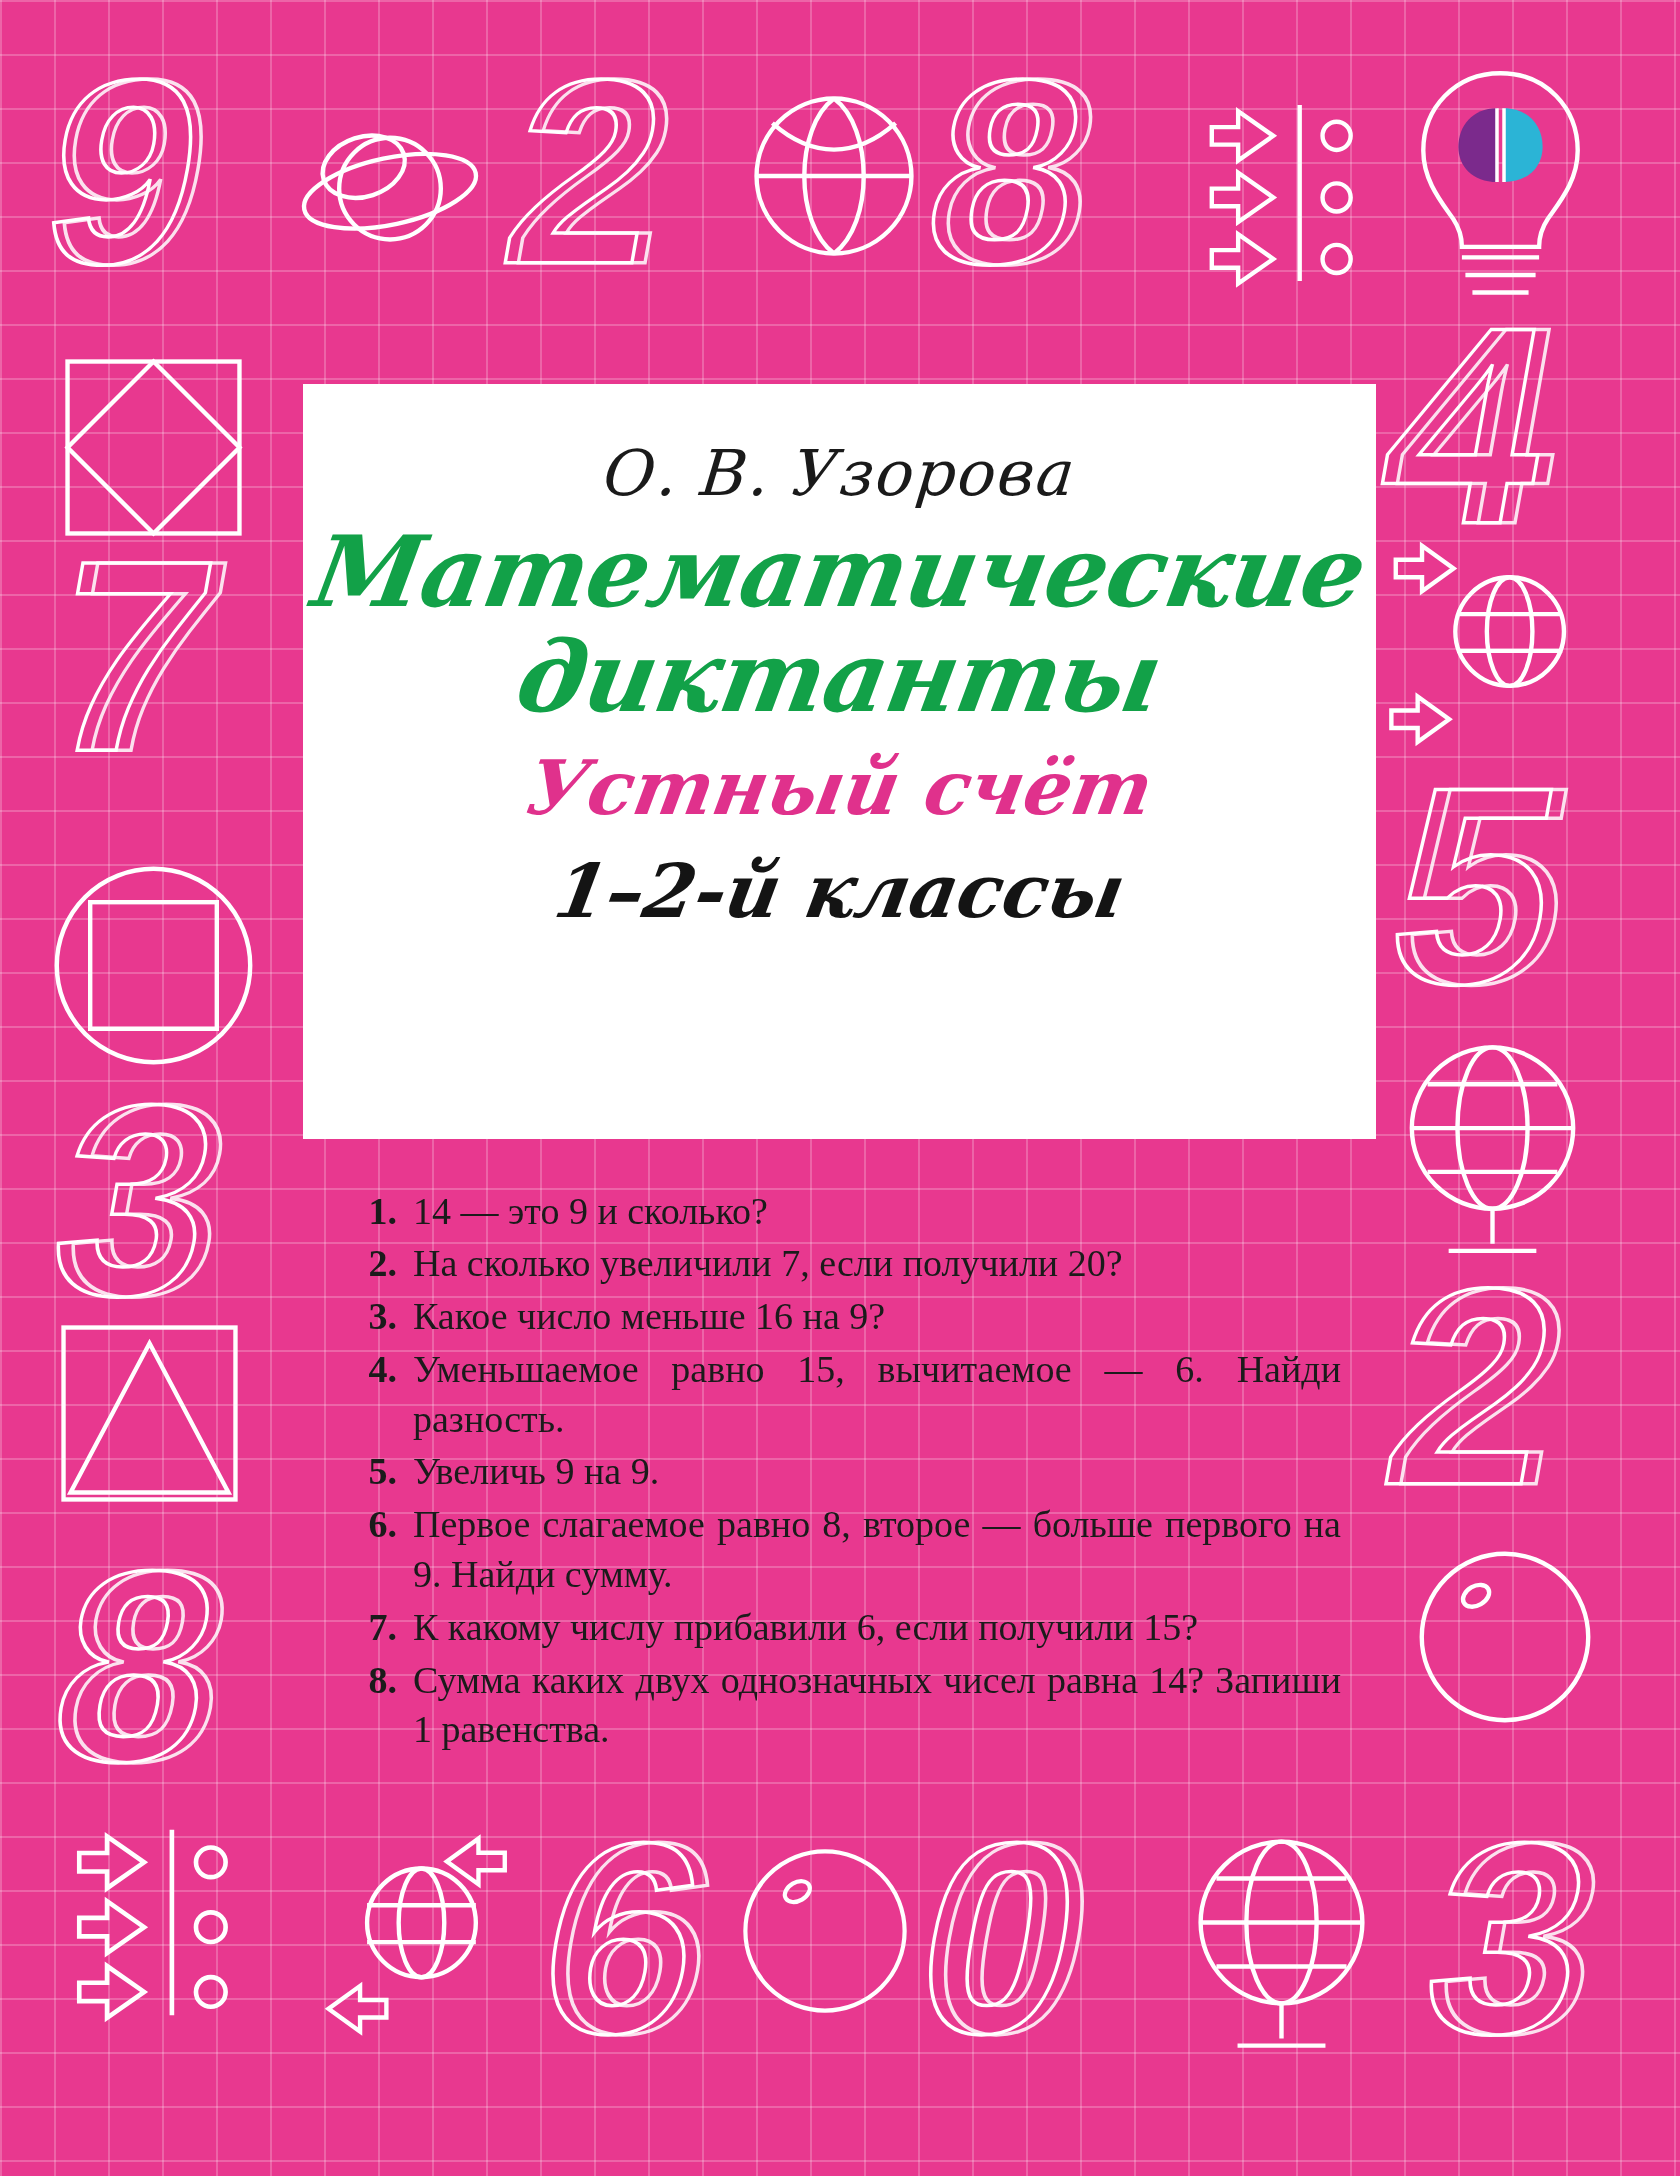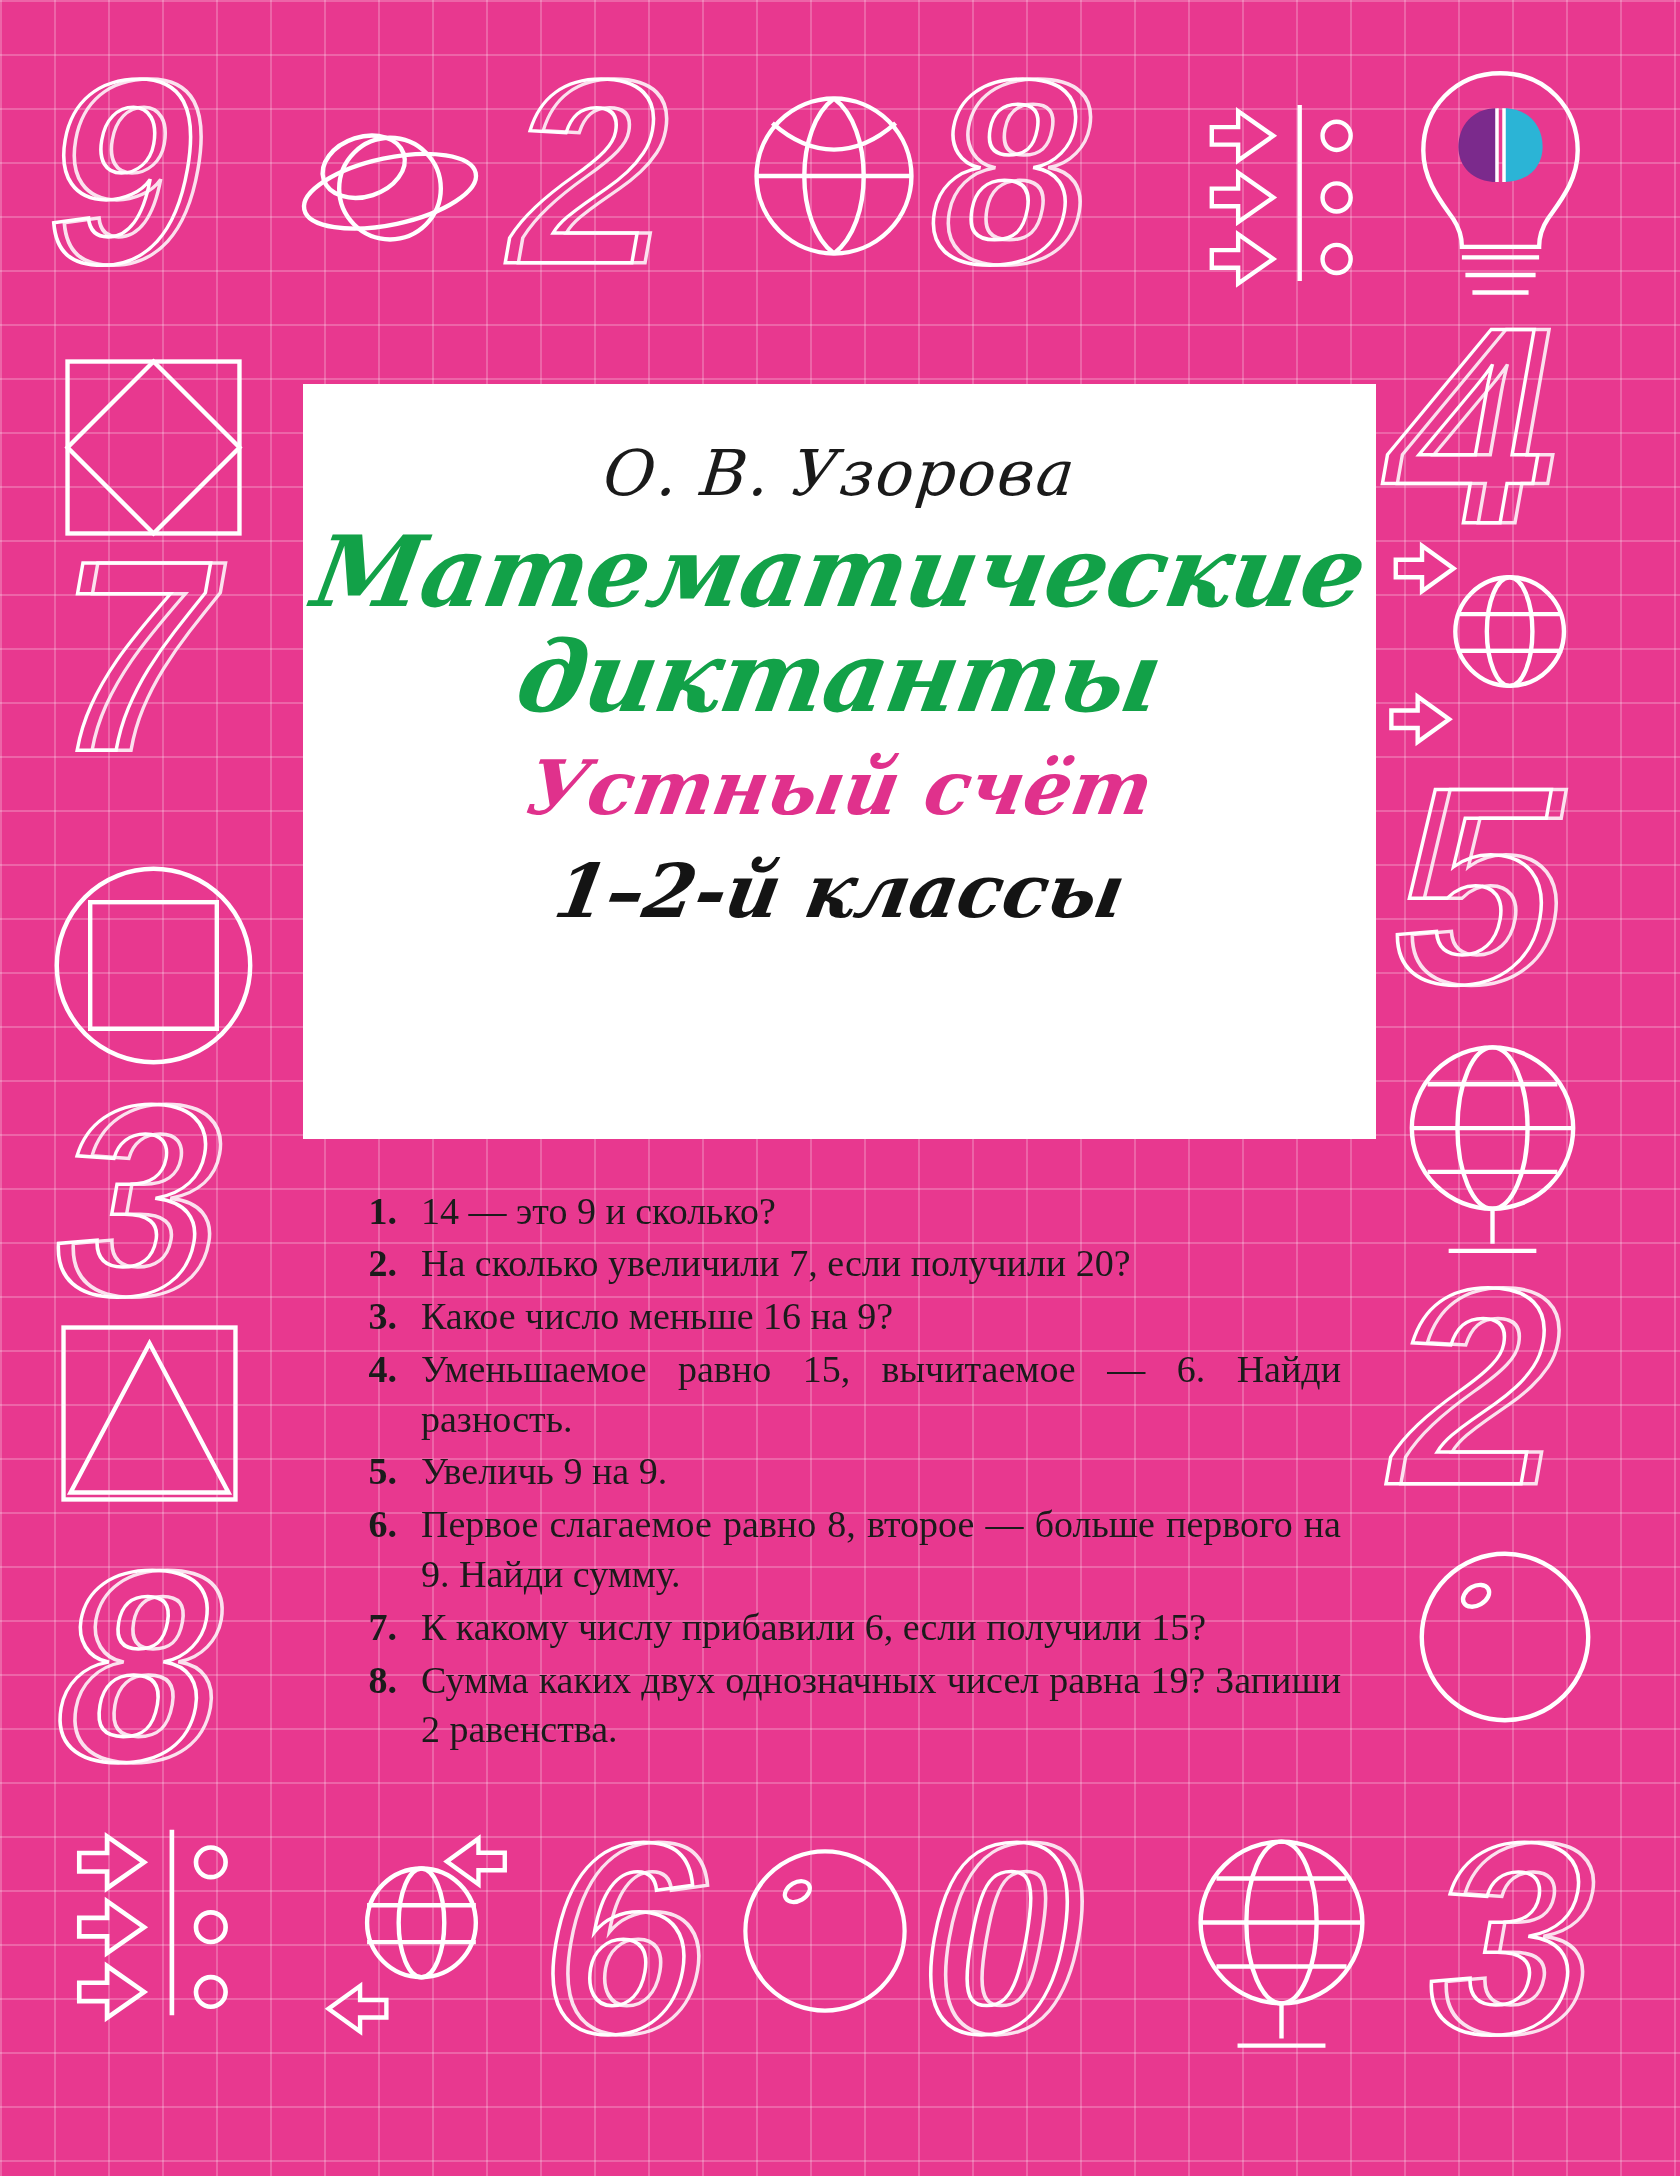--- a/index.html
+++ b/index.html
@@ -125,21 +125,20 @@
   .task-num {
     font-weight: 700;
     min-width: 54px;
     text-align: right;
     padding-right: 16px;
     flex: 0 0 auto;
   }
   .task-text {
     flex: 1 1 auto;
     text-align: justify;
-    margin-left: 8px;
   }
 </style>
 </head>
 <body>
 
 <div class="cover">
 
   <div class="grid"></div>
 
   <div class="doodles">
@@ -343,18 +342,18 @@
     <div class="task">
       <span class="task-num">6.</span>
       <span class="task-text">Первое слагаемое равно 8, второе — больше первого на 9. Найди сумму.</span>
     </div>
     <div class="task">
       <span class="task-num">7.</span>
       <span class="task-text">К какому числу прибавили 6, если получили 15?</span>
     </div>
     <div class="task">
       <span class="task-num">8.</span>
-      <span class="task-text">Сумма каких двух однозначных чисел равна 19? Запиши 2 равенства.</span>
+      <span class="task-text">Сумма каких двух однозначных чисел равна 14? Запиши 1 равенства.</span>
     </div>
   </div>
 
 </div>
 
 
 </body></html>

